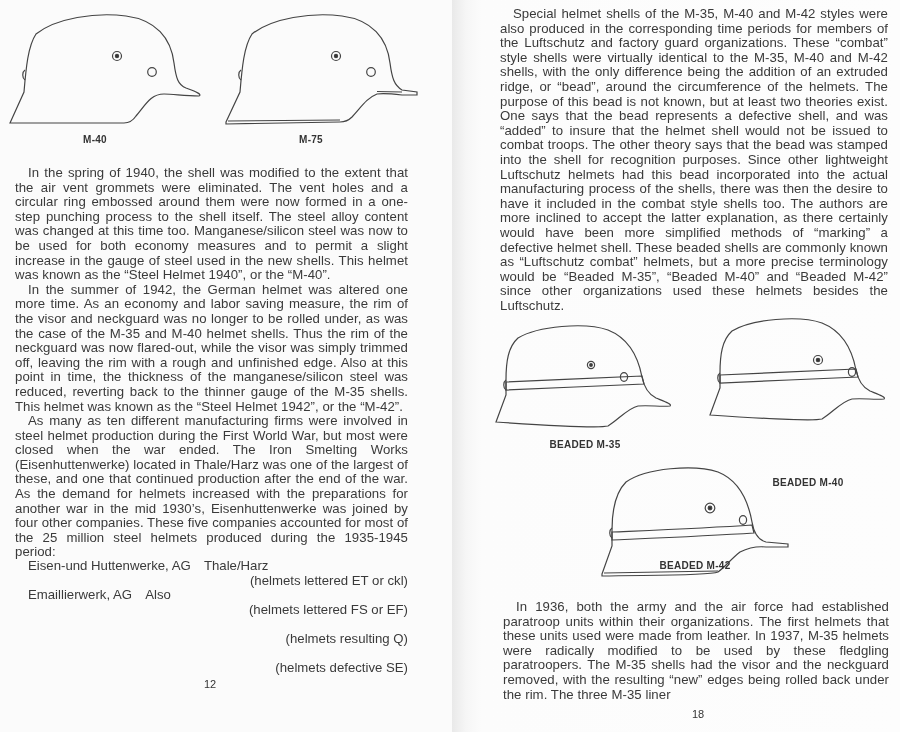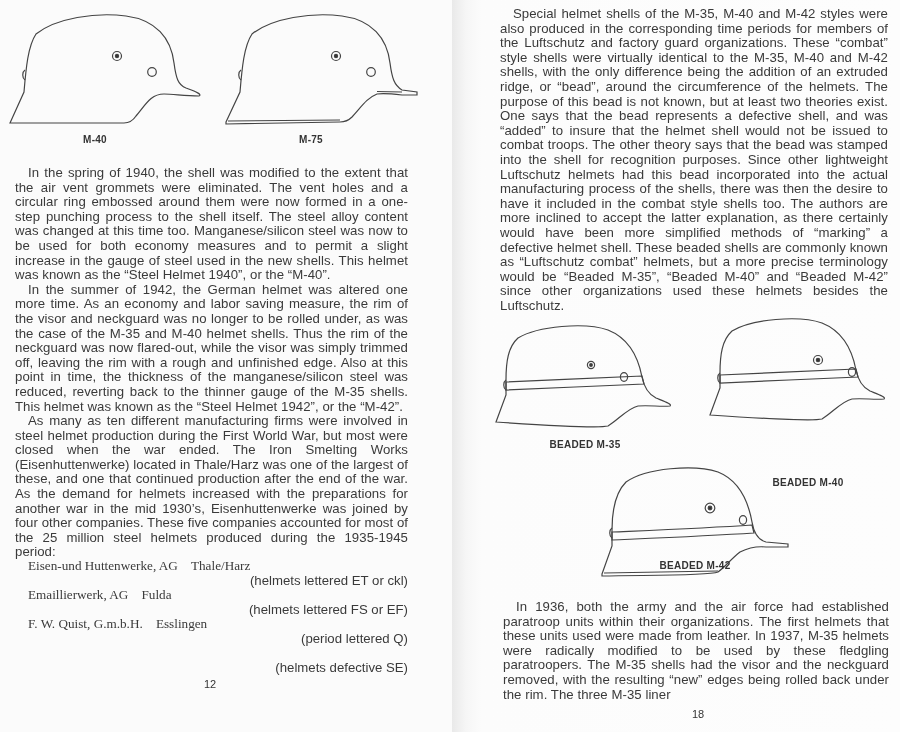--- a/index.html
+++ b/index.html
@@ -9,21 +9,21 @@
   #page-left { left:0; width:452px; background:#fbfbfb; }
   #page-right { left:452px; width:448px; background:linear-gradient(to right,#e9e9e9 0px,#f6f6f6 14px,#fcfcfc 30px,#fdfdfd 100%); }
   .body-text { position:absolute; font-size:13.2px; line-height:14.6px; text-align:justify; letter-spacing:0.05px; }
   .body-text p { margin:0; text-indent:13px; }
   .caption { position:absolute; font-size:10px; font-weight:bold; color:#333; letter-spacing:0.3px; text-align:center; }
   .pagenum { position:absolute; font-size:11px; color:#333; }
   svg.helmet { position:absolute; }
   svg.helmet path, svg.helmet line, svg.helmet ellipse, svg.helmet circle { fill:none; stroke:#444; stroke-width:1.2; }
   .co-list { position:absolute; font-size:13.2px; line-height:14.6px; }
   .co-row { position:relative; height:29.2px; }
-  .co-name { position:absolute; left:0; top:0; white-space:nowrap;font-family:Liberation Serif, serif; }
+  .co-name { position:absolute; left:0; top:0; white-space:nowrap; }
   .co-letters { position:absolute; right:0; top:14.6px; white-space:nowrap;text-align:right; }
 </style>
 </head>
 <body>
 
 <div class="page" id="page-left">
 
   <svg class="helmet" style="left:6px;top:8px;" width="200" height="120" viewBox="0 0 200 120">
     <path d="M4,115 L18,84 C20,60 22,38 30,26 C50,10 90,4 120,8 C150,12 165,30 168,55 C170,70 172,77 180,80 C192,84 196,87 193,88 C178,88 168,86 158,86 C145,86 140,96 130,108 C126,114 122,115 118,115 Z"></path>
     <circle cx="111" cy="48" r="4.5"></circle>
@@ -49,26 +49,25 @@
     <p>In the summer of 1942, the German helmet was altered one more time. As an economy and labor saving measure, the rim of the visor and neckguard was no longer to be rolled under, as was the case of the M-35 and M-40 helmet shells. Thus the rim of the neckguard was now flared-out, while the visor was simply trimmed off, leaving the rim with a rough and unfinished edge. Also at this point in time, the thickness of the manganese/silicon steel was reduced, reverting back to the thinner gauge of the M-35 shells. This helmet was known as the “Steel Helmet 1942”, or the “M-42”.</p>
     <p>As many as ten different manufacturing firms were involved in steel helmet production during the First World War, but most were closed when the war ended. The Iron Smelting Works (Eisenhuttenwerke) located in Thale/Harz was one of the largest of these, and one that continued production after the end of the war. As the demand for helmets increased with the preparations for another war in the mid 1930’s, Eisenhuttenwerke was joined by four other companies. These five companies accounted for most of the 25 million steel helmets produced during the 1935-1945 period:</p>
   </div>
 
   <div class="co-list" style="left:28px;top:559px;width:380px;">
     <div class="co-row">
       <span class="co-name">Eisen-und Huttenwerke, AG Thale/Harz</span>
       <span class="co-letters">(helmets lettered ET or ckl)</span>
     </div>
     <div class="co-row">
-      <span class="co-name">Emaillierwerk, AG Fulda</span>
+      <span class="co-name">Emaillierwerk, AG Also</span>
       <span class="co-letters">(helmets lettered FS or EF)</span>
     </div>
     <div class="co-row">
-      <span class="co-name">F. W. Quist, G.m.b.H. Esslingen</span>
-      <span class="co-letters">(period lettered Q)</span>
+      <span class="co-letters">(helmets resulting Q)</span>
     </div>
     <div class="co-row">
       <span class="co-letters">(helmets defective SE)</span>
     </div>
   </div>
 
   <div class="pagenum" style="left:204px;top:678px;">12</div>
 </div>
 
 <div class="page" id="page-right">

